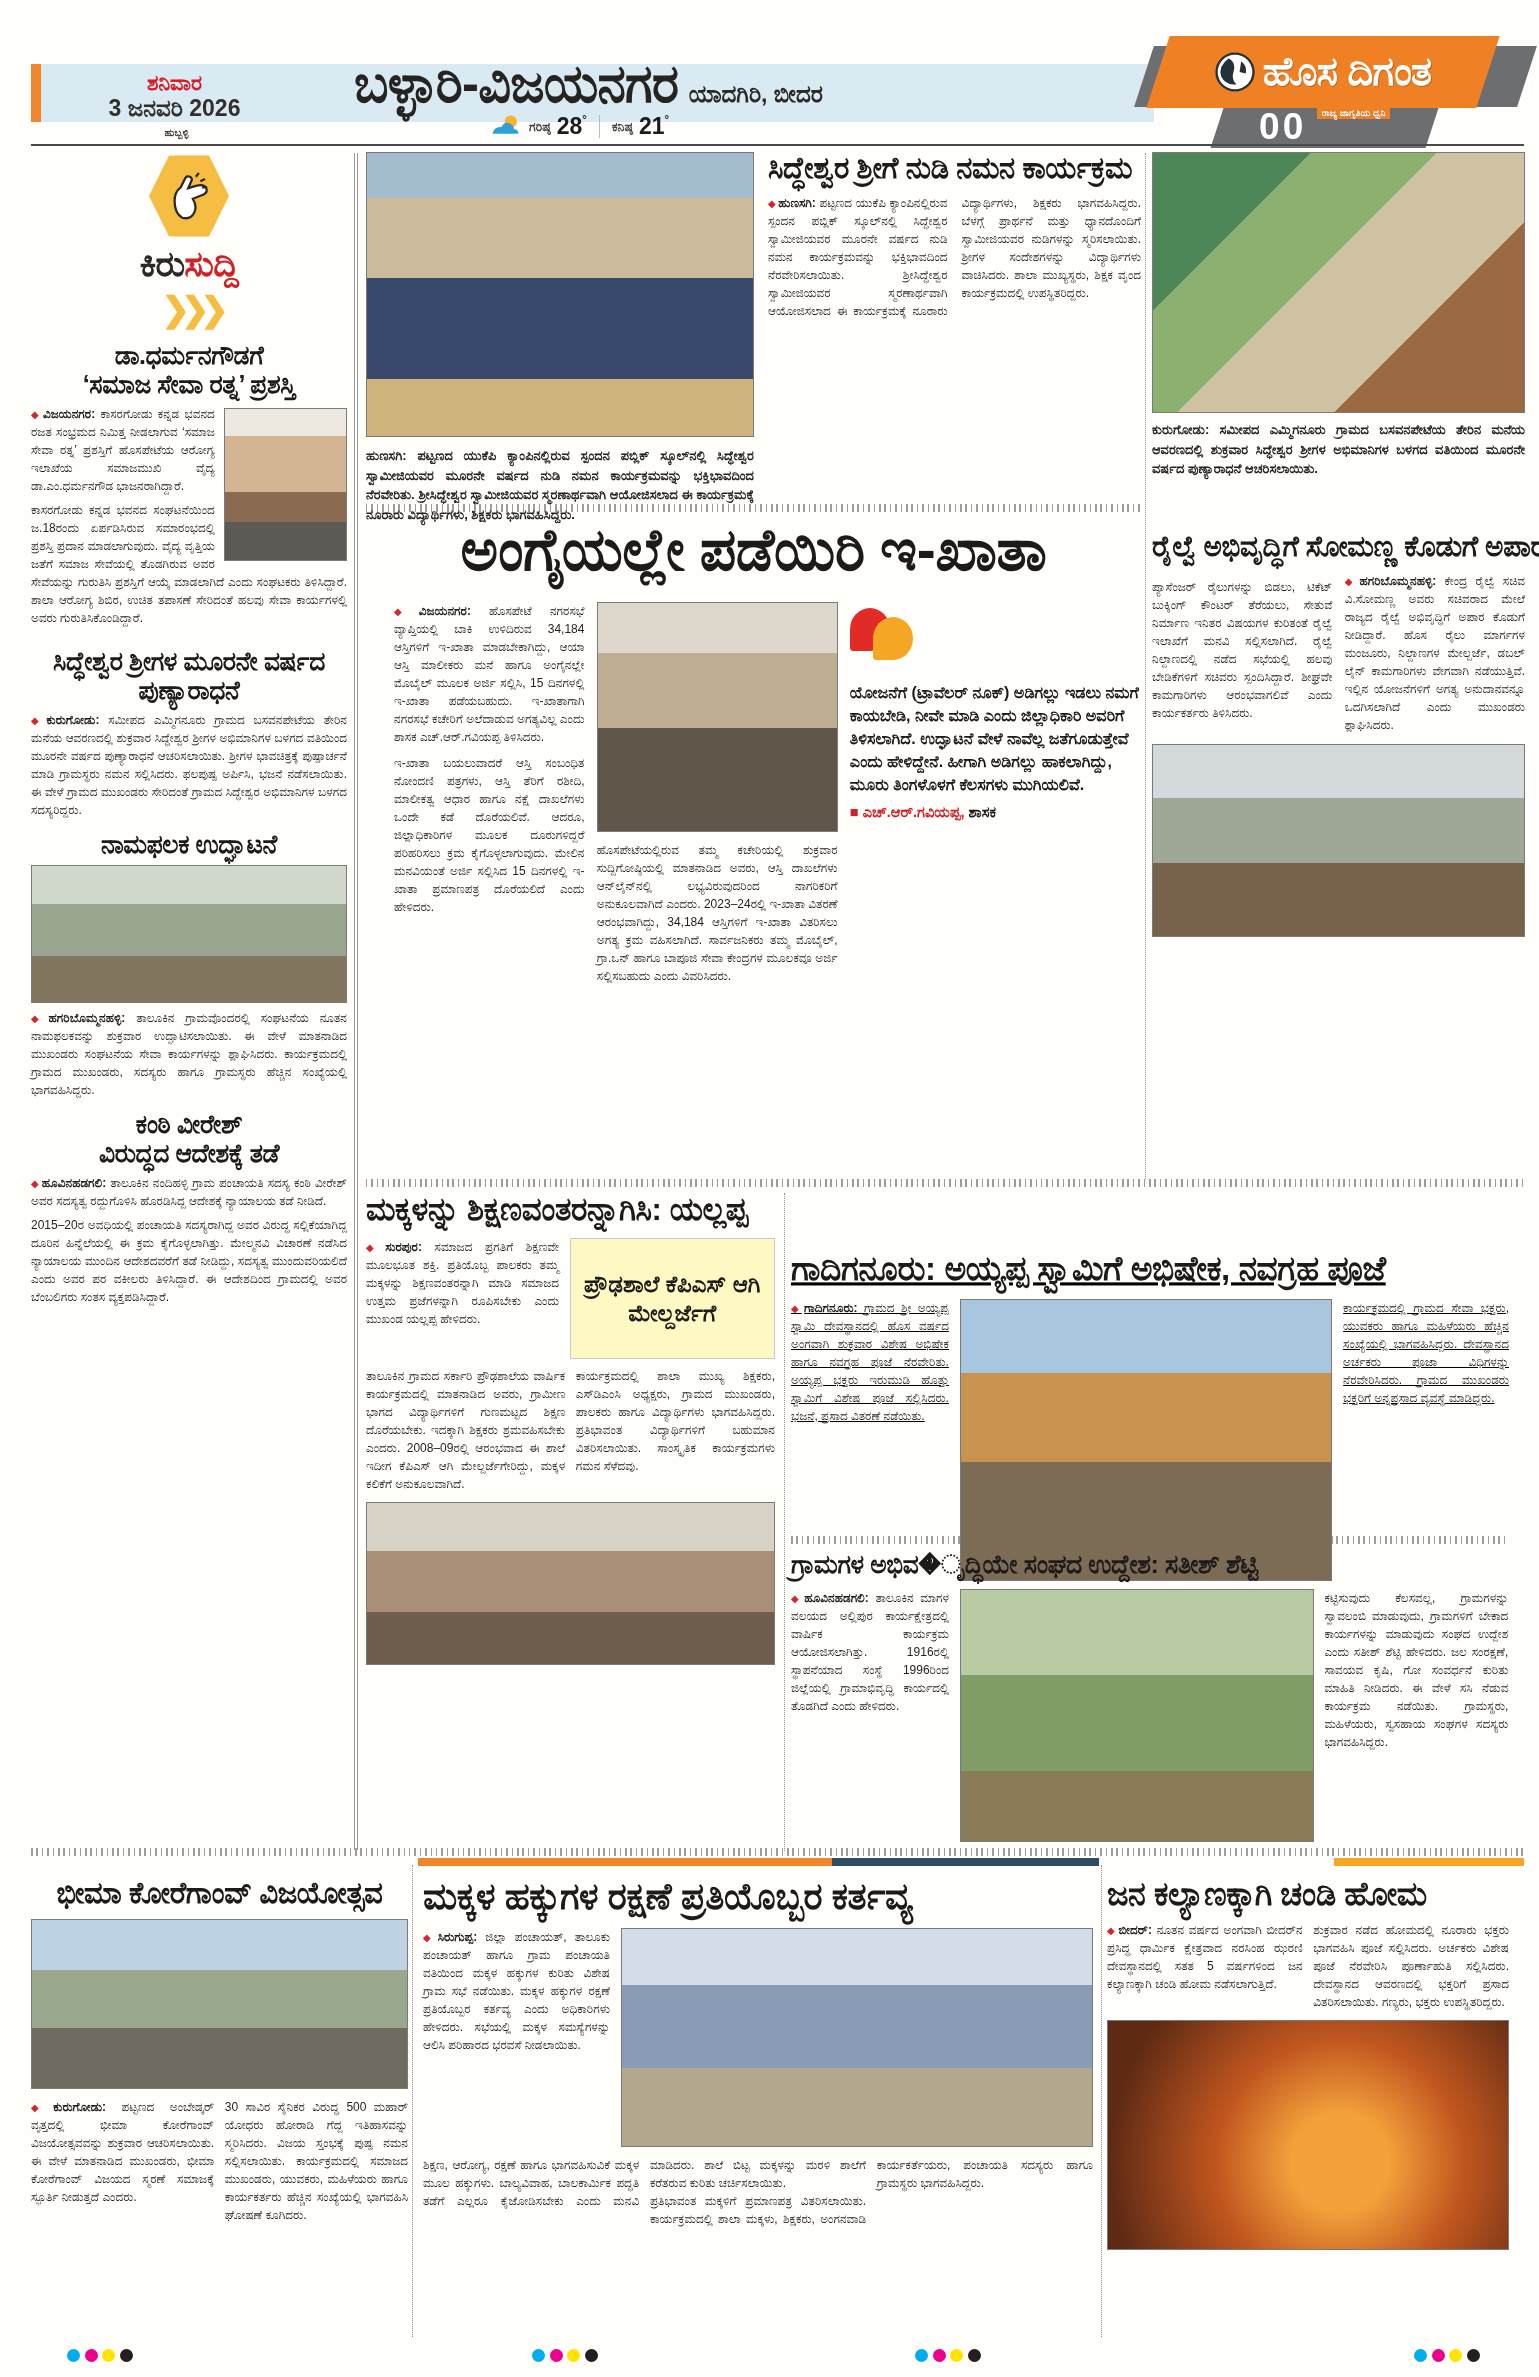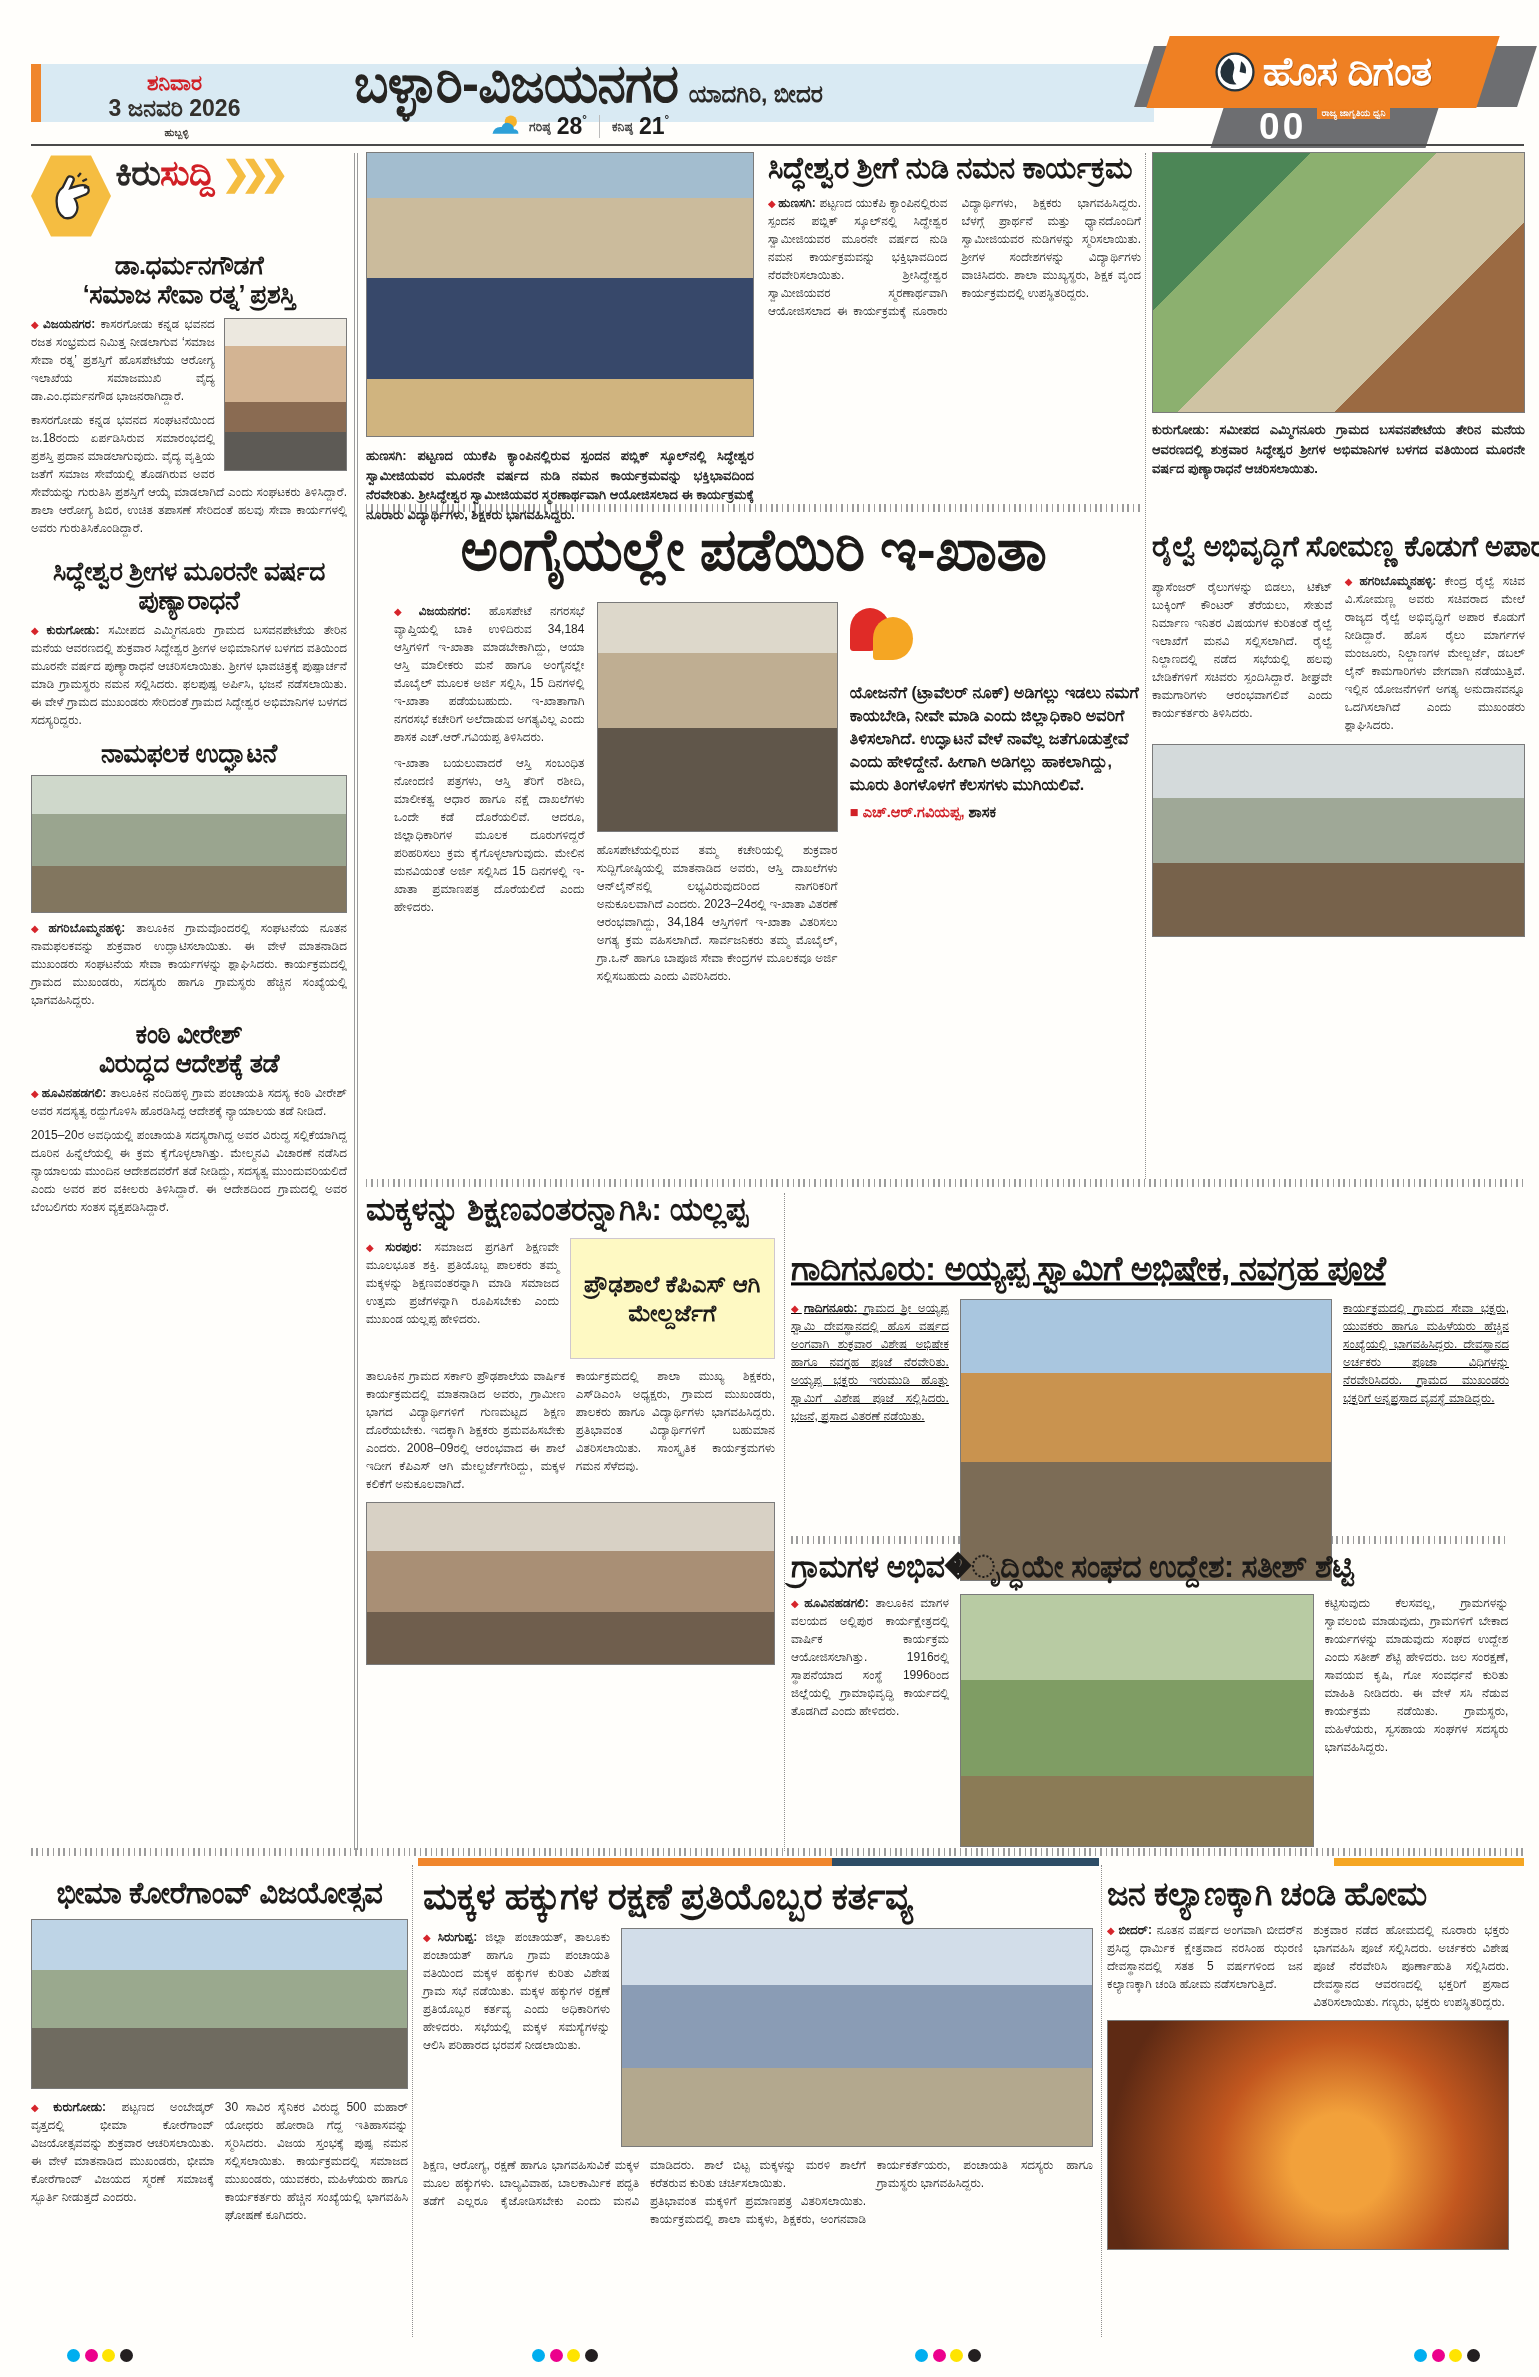--- a/index.html
+++ b/index.html
@@ -39,21 +39,21 @@
   .body-txt b { font-weight:800; }
   .diamond { color:#d6252b; font-size:10px; margin-right:2.3px; }
   .caption { font-size:13px; line-height:1.5; font-weight:700; color:#222; text-align:justify; }
   .photo { border:0.8px solid #7a7a7a; }
   .vsep-double { position:absolute; width:3.8px; border-left:0.8px solid #9a9a9a; border-right:0.8px solid #9a9a9a; }
   .vsep-dot { position:absolute; width:0; border-left:1.5px dotted #8f8f8f; }
   .hatch { position:absolute; height:8.4px; background:repeating-linear-gradient(90deg,#9c9c9c 0 1.5px,transparent 1.5px 5.4px); }
 
   
   .kiru-col { position:absolute; left:31px; top:153px; width:316px; }
-  .kiru-badge { display:flex; gap:4.6px; margin-bottom:12.3px; }
+  .kiru-badge { display:flex; align-items:center; gap:4.6px; margin-bottom:12.3px;flex-direction:column; }
   .hexagon { width:80px; height:86px; background:#f5bd41; clip-path:polygon(25% 3%,75% 3%,100% 50%,75% 97%,25% 97%,0 50%); display:flex; align-items:center; justify-content:center; }
   .kiru-title { font-size:35px; font-weight:800; letter-spacing:-0.8px; }
   .kiru-title .k1 { color:#2b2927; } .kiru-title .k2 { color:#d12026; }
   .chev { color:#f5bd41; font-size:34px; font-weight:800; letter-spacing:-9.2px; margin-left:3.1px; }
   .kiru-h { font-size:25px; text-align:center; margin:10.7px 0 7.7px; }
   .kiru-h2 { font-size:25px; text-align:right; margin:20px 0 7.7px; }
   .portrait { float:right; width:123px; height:153px; margin:3.1px 0 4.6px 9.2px; background:linear-gradient(180deg,#ece8df 0 18%,#d3b493 18% 55%,#8a6b52 55% 75%,#5d5a55 75%); }
   .kiru-photo { width:100%; height:138px; margin:6.1px 0; background:linear-gradient(180deg,#cfd8cb 0 28%,#9aa58f 28% 66%,#82765f 66%); }
 
   
@@ -102,21 +102,21 @@
   .ya-cols { column-count:2; column-gap:10.7px; margin-bottom:9.2px; }
   .ya-photo { width:100%; height:163px; background:linear-gradient(180deg,#d8d1c5 0 30%,#a98f75 30% 68%,#6f5e4d 68%); }
 
   .gadi { position:absolute; left:791px; top:1251px; width:718px;text-decoration:underline; }
   .gadi .headline { font-size:33px; margin-bottom:10.7px; white-space:nowrap; }
   .gadi-row { display:flex; gap:10.7px; }
   .gadi-row .c1 { width:158px; } .gadi-row .c3 { width:166px; }
   .gadi-photo { width:373px; height:282px; background:linear-gradient(180deg,#a9c6df 0 26%,#c9934f 26% 58%,#7c6c56 58%); }
 
   .sangha { position:absolute; left:791px; top:1550px; width:718px; }
-  .sangha .headline { font-size:30px; margin-bottom:10.7px; white-space:nowrap; }
+  .sangha .headline { font-size:25px; margin-bottom:10.7px; white-space:nowrap; }
   .sangha-row { display:flex; gap:10.7px; }
   .sangha-row .c1 { width:158px; } .sangha-row .c3 { width:184px; }
   .sangha-photo { width:354px; height:253px; background:linear-gradient(180deg,#b8cba3 0 34%,#7f9d64 34% 72%,#8b7b56 72%); }
 
   
   .bb-bar { position:absolute; height:7.7px; top:1858px; }
   .bb-orange1 { left:418px; width:414px; background:#f0862c; }
   .bb-navy { left:832px; width:267px; background:#2e4d66; }
   .bb-orange2 { left:1334px; width:190px; background:#f5a623; }
 

